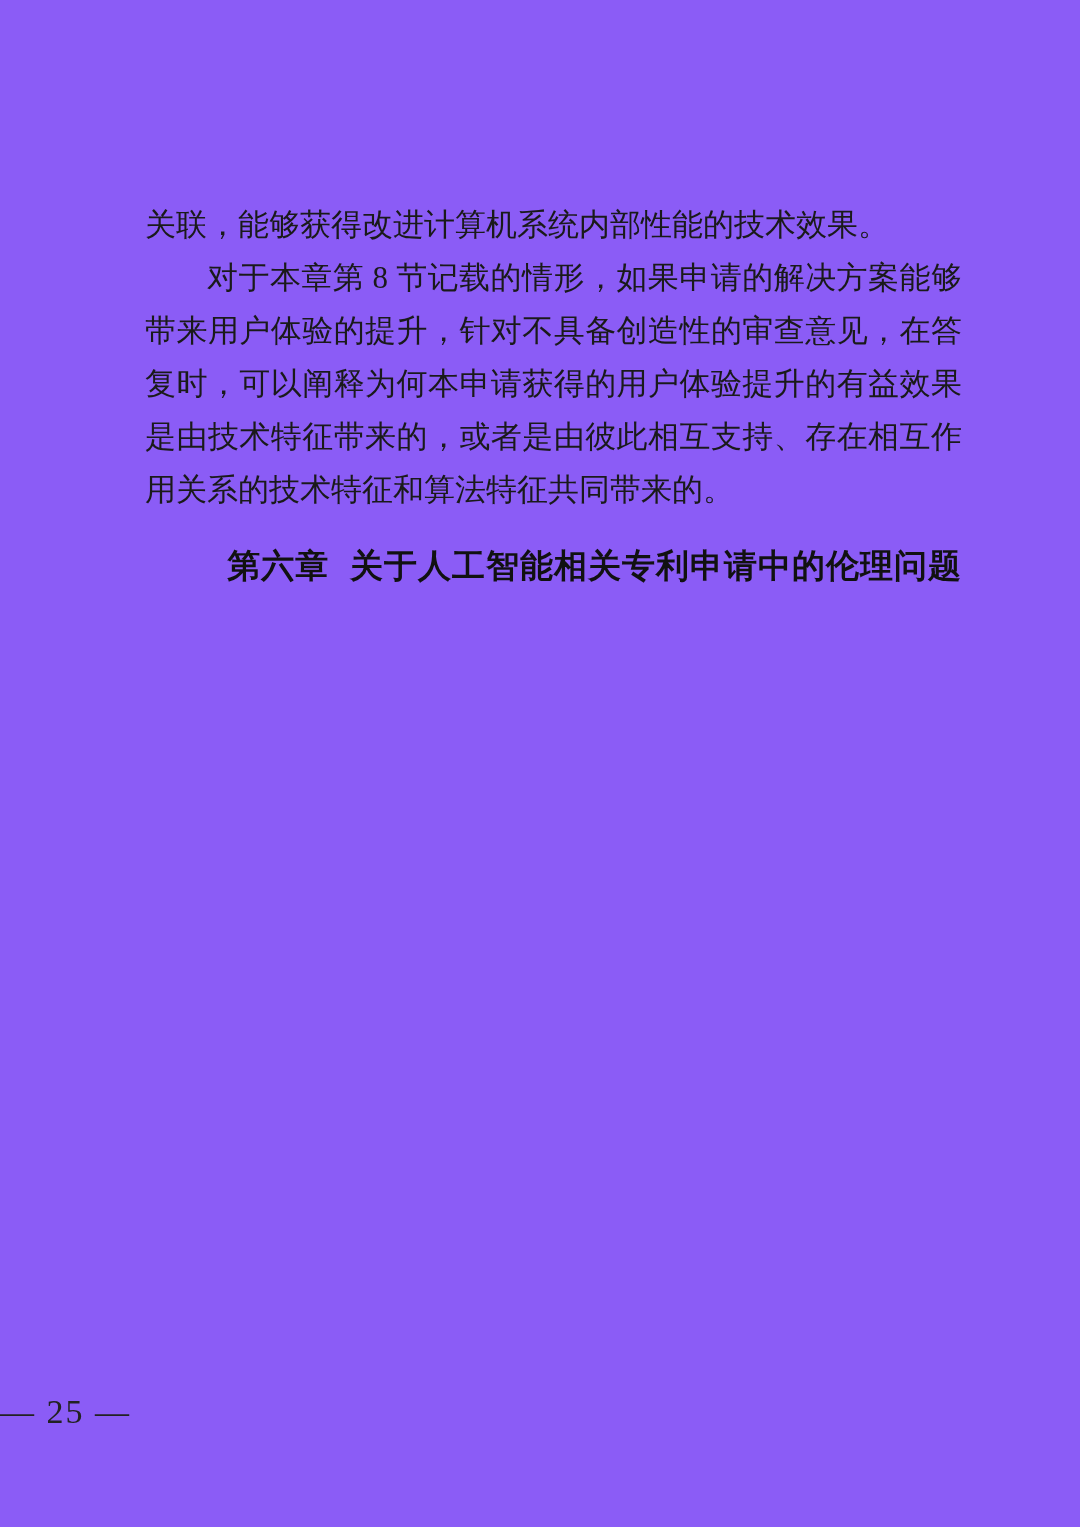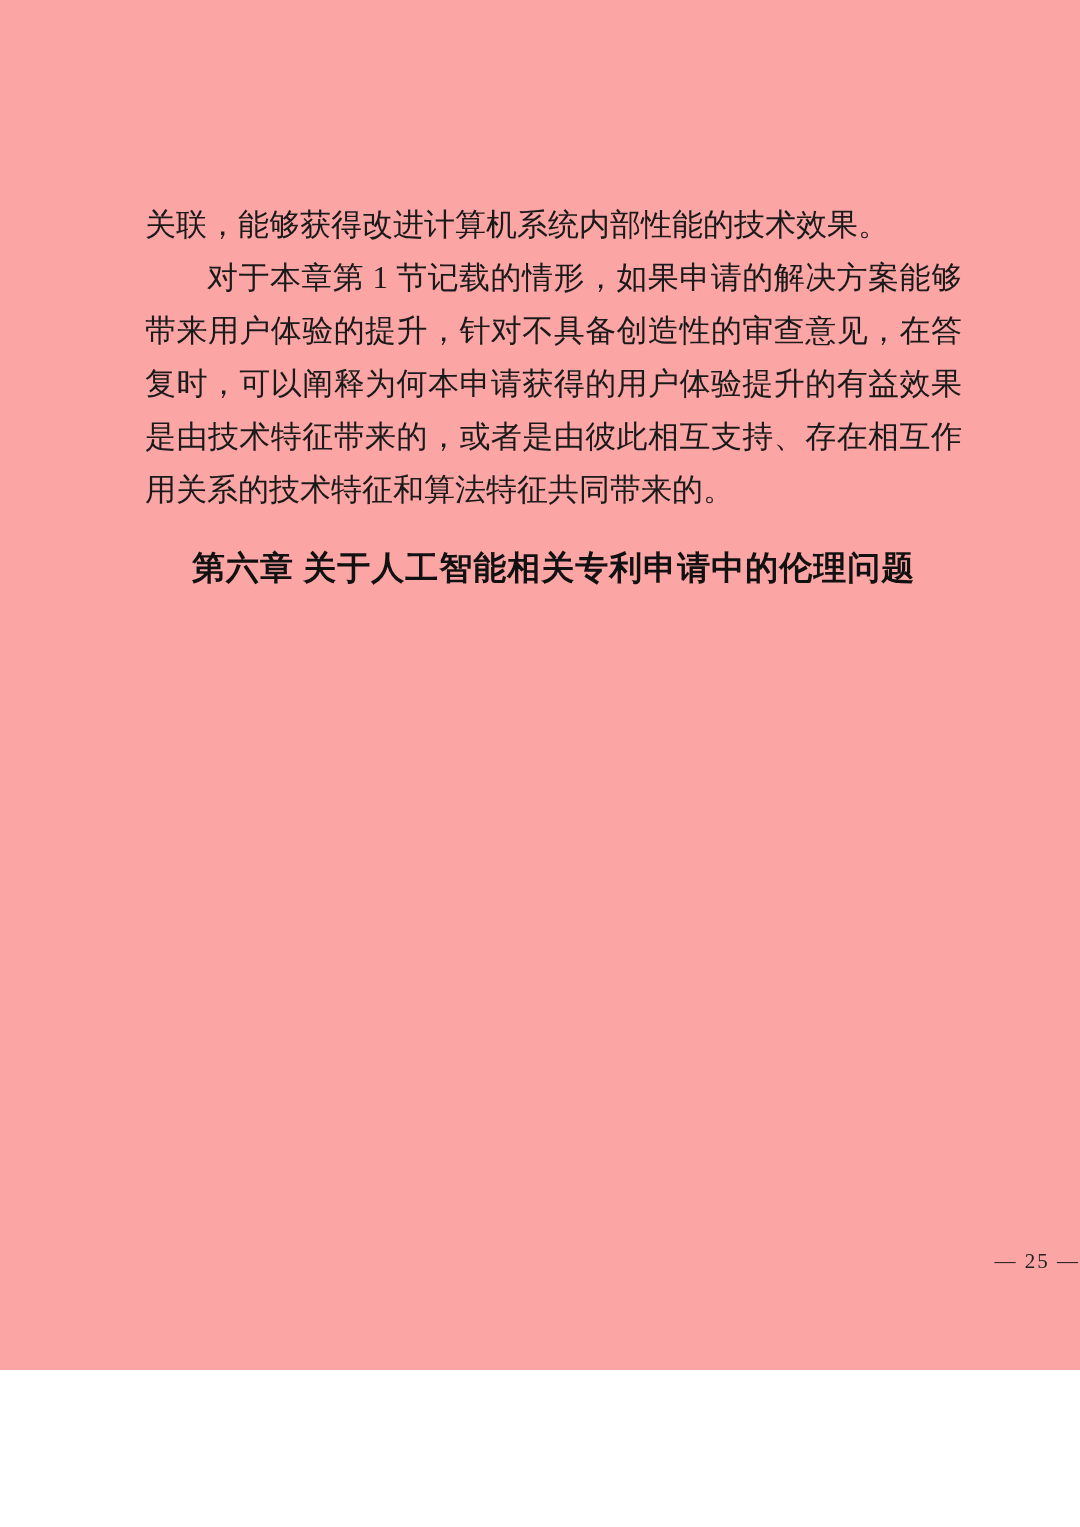--- a/index.html
+++ b/index.html
@@ -3,22 +3,22 @@
 <meta charset="utf-8">
 <style>
   html, body {
     margin: 0;
     padding: 0;
     background: #ffffff;
   }
   .page {
     position: relative;
     width: 1080px;
-    height: 1370px;
-    background: #fca5a5;
+    height: 1527px;
+    background: #8b5cf6;
     font-family: "Liberation Serif", "DejaVu Serif", serif;
     color: #1a1a1a;
     overflow: hidden;
   }
   .content {
     position: absolute;
     left: 145px;
     top: 198px;
     width: 817px;
   }
@@ -28,42 +28,42 @@
     line-height: 53px;
     text-align: justify;
     text-justify: inter-ideograph;
     word-break: break-all;
   }
   .body-paragraph.indent {
     text-indent: 62px;
   }
   .chapter-heading {
     margin: 26px 0 28px 0;
-    font-family: Liberation Serif, serif;
+    font-family: Liberation Mono, monospace;
     font-weight: 700;
     font-size: 33px;
     line-height: 53px;
-    text-align: center;
+    text-align: right;
     color: #111111;
     letter-spacing: 1px;
   }
   .page-footer {
     position: absolute;
     left: 0;
     right: 0;
     bottom: 96px;
-    text-align: right;
-    font-size: 21px;
+    text-align: left;
+    font-size: 34px;
     color: #222222;
     letter-spacing: 2px;
   }
 </style>
 </head>
 <body>
 
 <div class="page">
   <div class="content" id="doc-body">
       <p class="body-paragraph">关联，能够获得改进计算机系统内部性能的技术效果。</p>
-      <p class="body-paragraph indent">对于本章第 1 节记载的情形，如果申请的解决方案能够带来用户体验的提升，针对不具备创造性的审查意见，在答复时，可以阐释为何本申请获得的用户体验提升的有益效果是由技术特征带来的，或者是由彼此相互支持、存在相互作用关系的技术特征和算法特征共同带来的。</p>
+      <p class="body-paragraph indent">对于本章第 8 节记载的情形，如果申请的解决方案能够带来用户体验的提升，针对不具备创造性的审查意见，在答复时，可以阐释为何本申请获得的用户体验提升的有益效果是由技术特征带来的，或者是由彼此相互支持、存在相互作用关系的技术特征和算法特征共同带来的。</p>
       <h2 class="chapter-heading">第六章 关于人工智能相关专利申请中的伦理问题</h2>
     </div>
   <div class="page-footer">— 25 —</div>
 </div>
 
 </body></html>

